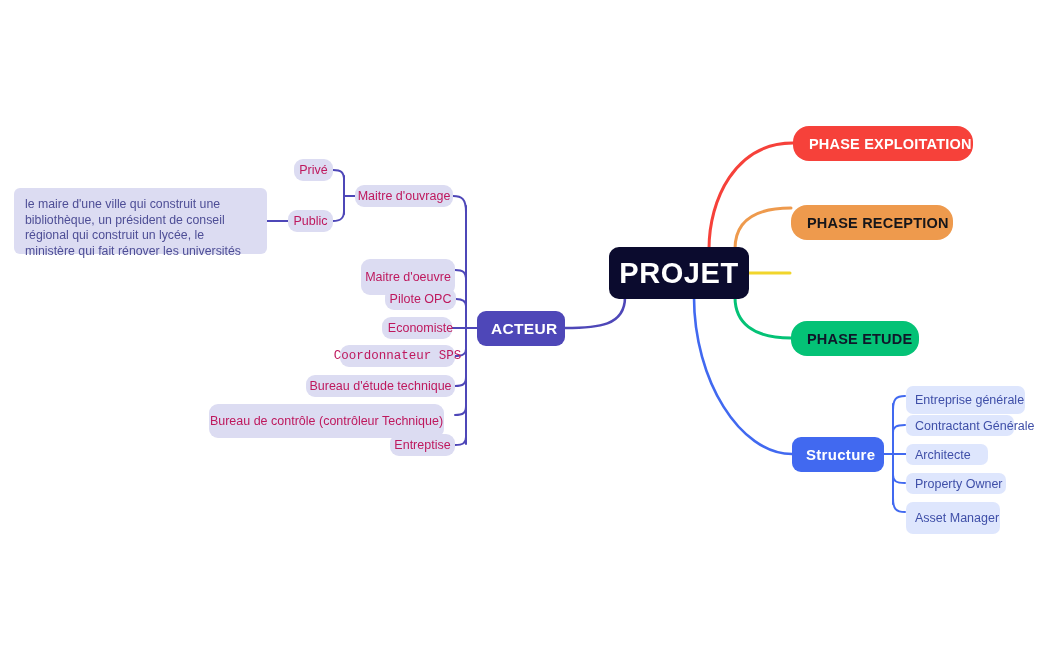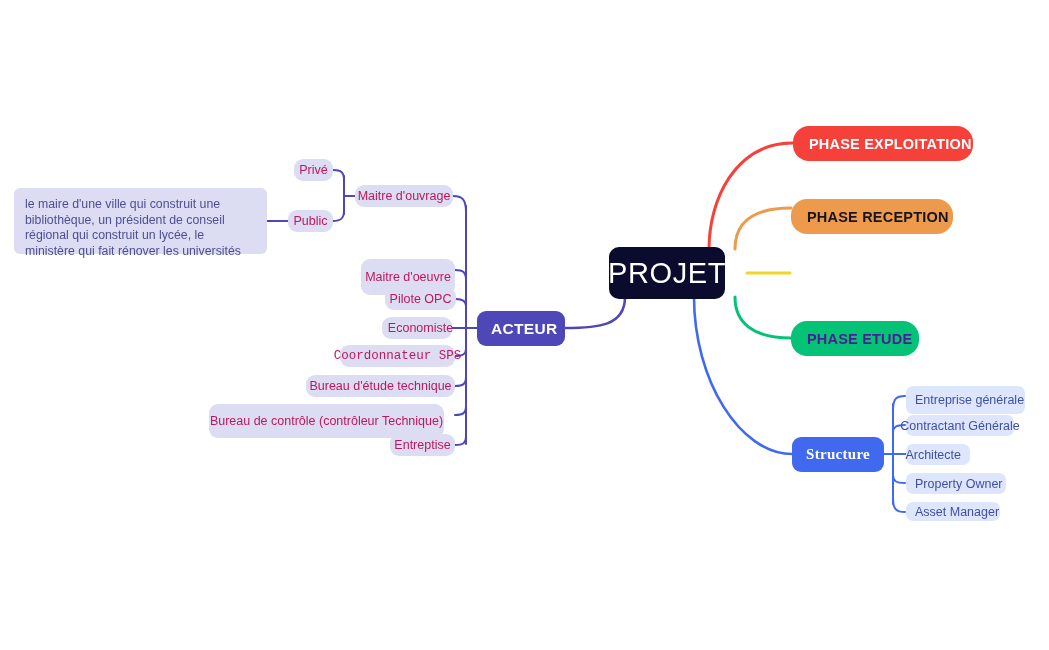--- a/index.html
+++ b/index.html
@@ -147,42 +147,42 @@
     <path d="M 884 454 L 893 454
              M 893 404 L 893 504" fill="none" stroke="#4169f0" stroke-width="2" stroke-linecap="round"></path>
 
     <path d="M 893 410 C 893 399 896 396 905 396" fill="none" stroke="#4169f0" stroke-width="2" stroke-linecap="round"></path>
     <path d="M 893 433 C 893 427 896 425 905 425" fill="none" stroke="#4169f0" stroke-width="2" stroke-linecap="round"></path>
     <path d="M 893 454 L 906 454" fill="none" stroke="#4169f0" stroke-width="2" stroke-linecap="round"></path>
     <path d="M 893 475 C 893 481 896 483 905 483" fill="none" stroke="#4169f0" stroke-width="2" stroke-linecap="round"></path>
     <path d="M 893 498 C 893 509 896 512 905 512" fill="none" stroke="#4169f0" stroke-width="2" stroke-linecap="round"></path>
   </svg>
 
-  <div class="node node-root" style="left:609px; top:247px; width:116px; height:52px;">
+  <div class="node node-root" style="left:609px; top:247px; width:140px; height:52px;font-weight:bold;">
     <span>PROJET</span>
   </div>
 
   <div class="node node-phase" style="left:793px; top:126px; width:180px; height:35px; background:#f6413a; color:#ffffff;">
     <span>PHASE EXPLOITATION</span>
   </div>
 
-  <div class="node node-phase" style="left:791px; top:199px; width:162px; height:35px; background:#ee9a4d; color:#16161a;">
+  <div class="node node-phase" style="left:791px; top:205px; width:162px; height:35px; background:#ee9a4d; color:#16161a;">
     <span>PHASE RECEPTION</span>
   </div>
 
 
-  <div class="node node-phase" style="left:791px; top:321px; width:128px; height:35px; background:#04c276; color:#4c1d95;">
+  <div class="node node-phase" style="left:791px; top:321px; width:128px; height:35px; background:#04c276; color:#0f172a;">
     <span>PHASE ETUDE</span>
   </div>
 
   <div class="node node-branch" style="left:477px; top:311px; width:88px; height:35px; background:#4e47b8;">
     <span>ACTEUR</span>
   </div>
 
-  <div class="node node-branch" style="left:792px; top:437px; width:92px; height:35px; background:#4169f0; font-size:15px;font-family:Liberation Serif, serif;">
+  <div class="node node-branch" style="left:792px; top:437px; width:92px; height:35px; background:#4169f0; font-size:15px;">
     <span>Structure</span>
   </div>
 
   <div class="node node-leaf" style="left:355px; top:185px; width:98px; height:22px;">
     <span>Maitre d'ouvrage</span>
   </div>
 
   <div class="node node-leaf" style="left:361px; top:259px; width:94px; height:36px;">
     <span>Maitre d'oeuvre</span>
   </div>
@@ -220,29 +220,29 @@
   </div>
 
   <div class="node node-note" style="left:14px; top:188px; width:253px; height:66px;">
     <span>le maire d'une ville qui construit une bibliothèque, un président de conseil régional qui construit un lycée, le ministère qui fait rénover les universités</span>
   </div>
 
   <div class="node node-leafblue" style="left:906px; top:386px; width:119px; height:28px;">
     <span>Entreprise générale</span>
   </div>
 
-  <div class="node node-leafblue" style="left:906px; top:415px; width:108px; height:21px;justify-content:center;">
+  <div class="node node-leafblue" style="left:906px; top:415px; width:108px; height:21px;">
     <span>Contractant Générale</span>
   </div>
 
-  <div class="node node-leafblue" style="left:906px; top:444px; width:64px; height:21px;justify-content:flex-end;">
+  <div class="node node-leafblue" style="left:906px; top:444px; width:82px; height:21px;">
     <span>Architecte</span>
   </div>
 
   <div class="node node-leafblue" style="left:906px; top:473px; width:100px; height:21px;">
     <span>Property Owner</span>
   </div>
 
-  <div class="node node-leafblue" style="left:906px; top:502px; width:94px; height:19px;">
+  <div class="node node-leafblue" style="left:906px; top:502px; width:94px; height:32px;">
     <span>Asset Manager</span>
   </div>
 
 </div>
 
 </body></html>

